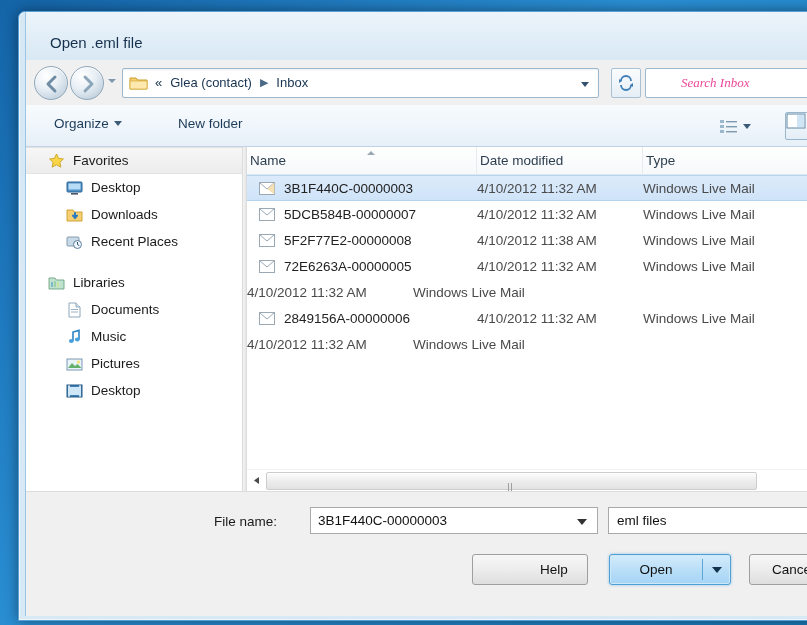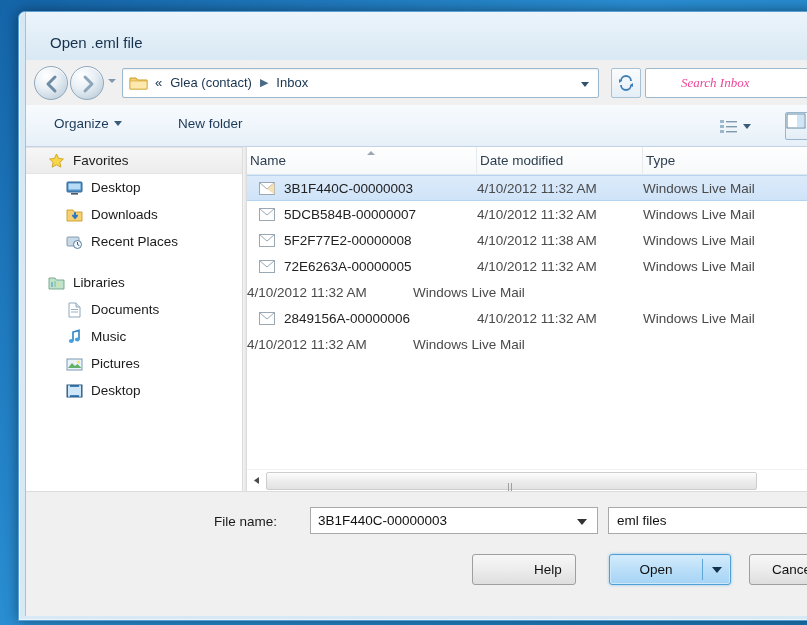--- a/index.html
+++ b/index.html
@@ -238,21 +238,21 @@
     position:absolute; left:8px; top:5px; font-size:13.5px; color:#111; white-space:nowrap;
   }
 
   .btn {
     position:absolute; height:31px;
     background: linear-gradient(to bottom,#f7f7f7,#ededed 48%,#dedede);
     border:1px solid #9e9e9e; border-radius:3px;
     font-size:13.5px; color:#111;
     display:flex; align-items:center; justify-content:center;
   }
-  #btn-help   { left:446px; top:62px; width:104px;padding-left:48px; }
+  #btn-help   { left:446px; top:62px; width:116px;padding-left:48px; }
   #btn-open {
     left:583px; top:62px; width:122px;
     background: linear-gradient(to bottom,#d4ecfb,#bbdff8 48%,#a5d4f5);
     border:1px solid #4d9fd4;
     box-shadow: 0 0 0 1px #cfe8f8 inset, 0 0 3px rgba(80,160,220,0.6);
     display:flex; align-items:center; justify-content:flex-start;
   }
   #btn-open-label { width:92px; text-align:center; }
   #btn-open-sep { width:1px; height:21px; background:#5fa5d6; }
   #btn-open-caret {

